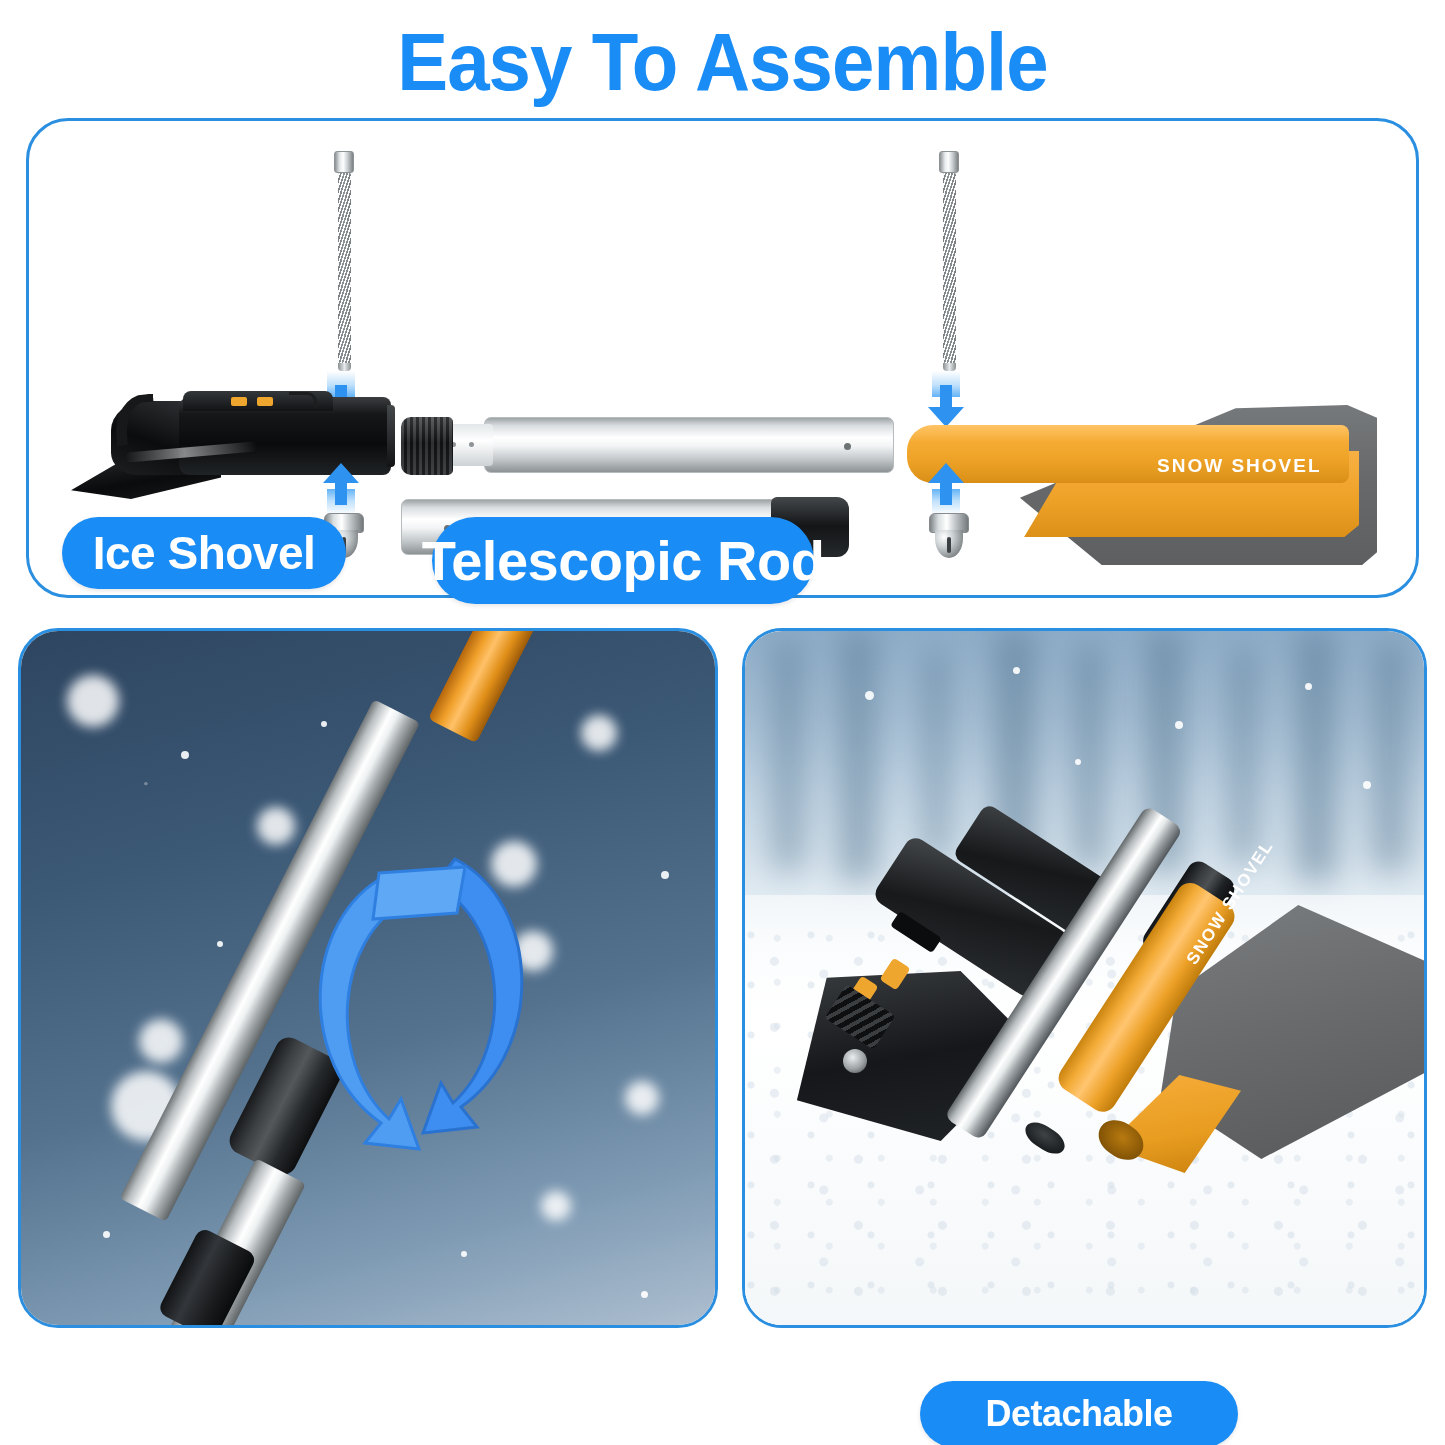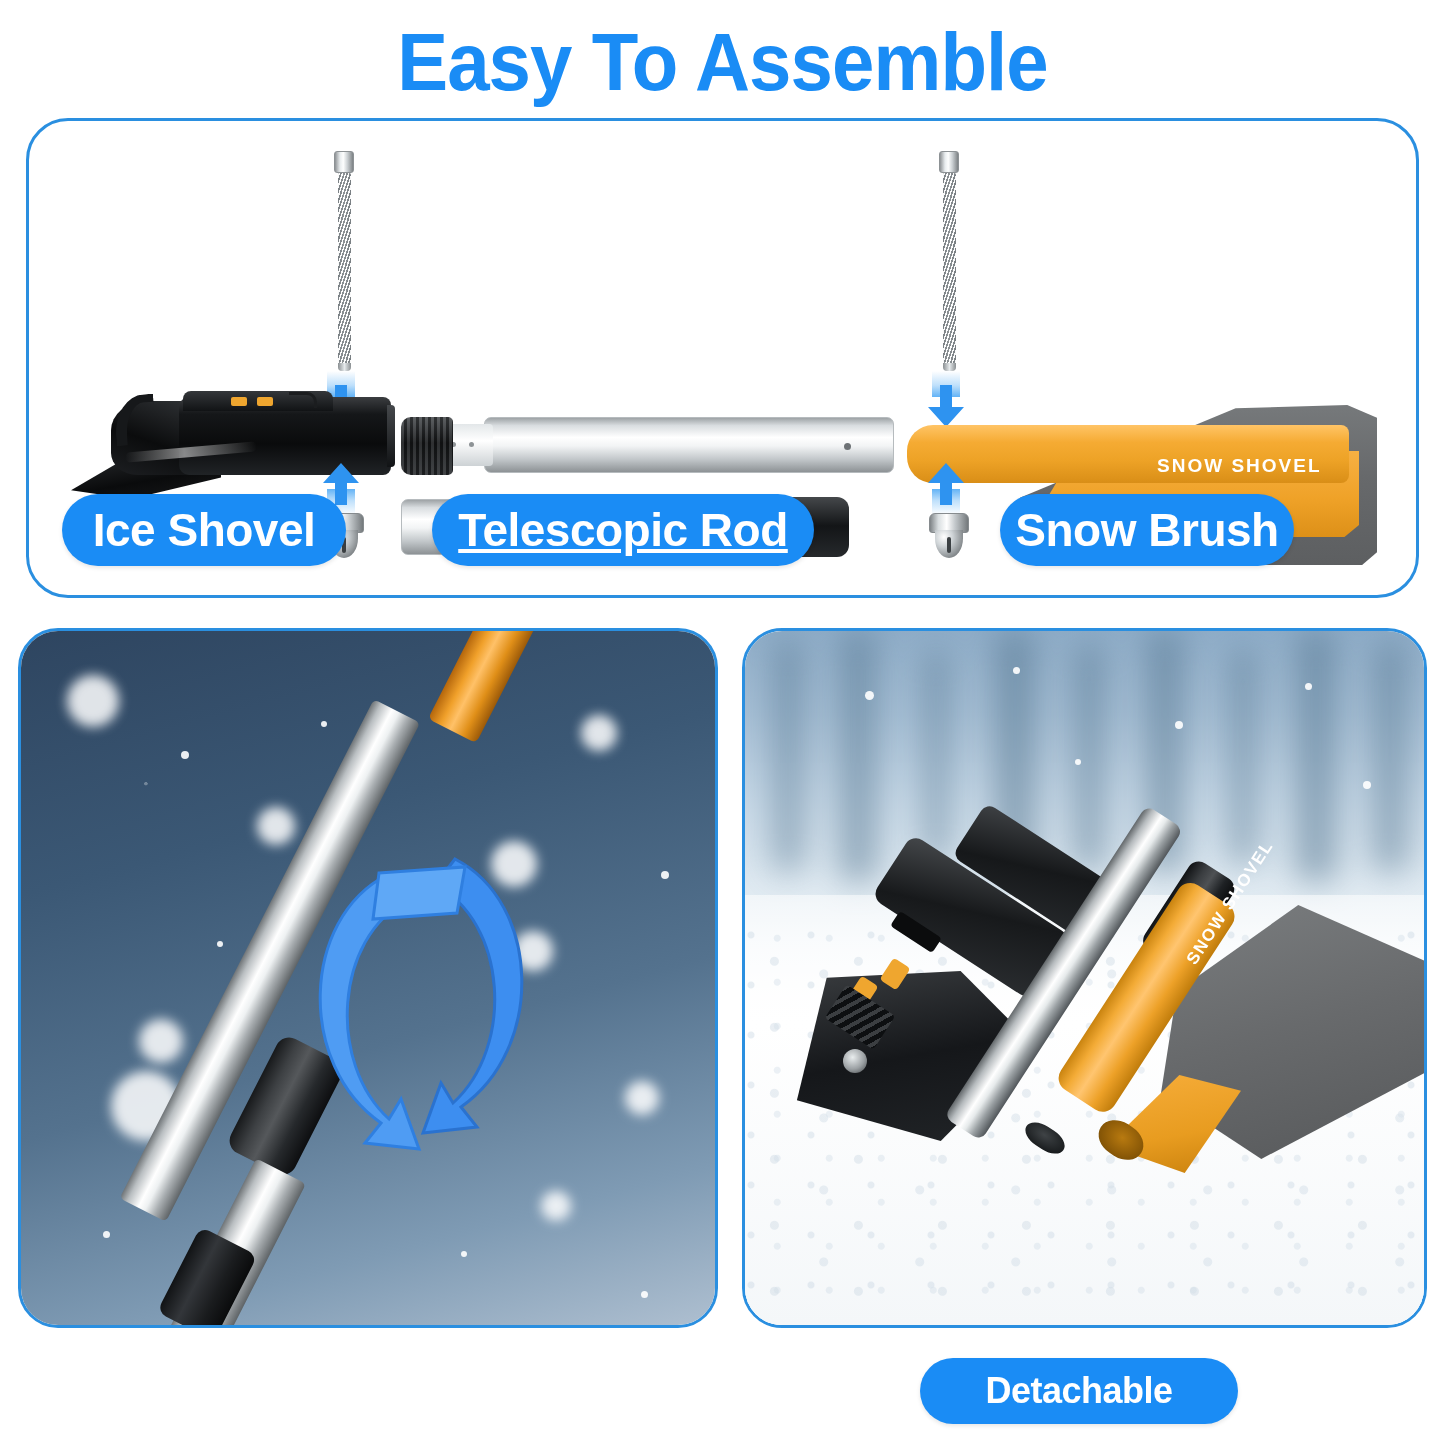--- a/index.html
+++ b/index.html
@@ -41,23 +41,24 @@
   .pill{
     position:absolute;
     background:#1a8cf5;
     color:#ffffff;
     border-radius:999px;
     font-weight:700;
     display:flex; align-items:center; justify-content:center;
     white-space:nowrap;
     letter-spacing:-0.5px;
     box-shadow:0 2px 4px rgba(0,0,0,.10);
+    margin-top:23px;
   }
   #pill-ice      { left:62px;  top:494px; width:284px; height:72px; font-size:46px; }
-  #pill-rod      { left:432px; top:494px; width:382px; height:72px; font-size:46px;text-decoration:underline; }
+  #pill-rod      { left:432px; top:494px; width:382px; height:87px; font-size:56px; }
   #pill-brush    { left:1000px;top:494px; width:294px; height:72px; font-size:46px; }
   #pill-rotate   { left:68px;  top:1358px;width:564px; height:66px; font-size:44px; }
   #pill-detach   { left:920px; top:1358px;width:318px; height:66px; font-size:36px; }
 
   
   .grp{ position:absolute; }
 
   
   .bolt{ position:absolute; width:20px; }
   .bolt .head{
@@ -475,21 +476,20 @@
       <div class="nut" style="left:900px; top:392px;">
         <div class="cap"></div>
         <div class="ball"></div>
         <div class="slot"></div>
       </div>
     </div>
   </div>
 
   <div class="pill" id="pill-ice">Ice Shovel</div>
   <div class="pill" id="pill-rod">Telescopic Rod</div>
-  <div class="pill" id="pill-brush">Snow Brush</div>
 
   <div class="panel" id="panel-rotate">
     <div class="rot-bg">
       <div class="flake soft" style="left:46px;  top:44px;  width:52px; height:52px;"></div>
       <div class="flake soft" style="left:118px; top:388px; width:44px; height:44px;"></div>
       <div class="flake soft" style="left:90px;  top:440px; width:70px; height:70px;"></div>
       <div class="flake soft" style="left:236px; top:176px; width:38px; height:38px;"></div>
       <div class="flake soft" style="left:470px; top:210px; width:46px; height:46px;"></div>
       <div class="flake soft" style="left:492px; top:300px; width:40px; height:40px;"></div>
       <div class="flake soft" style="left:560px; top:84px;  width:36px; height:36px;"></div>

